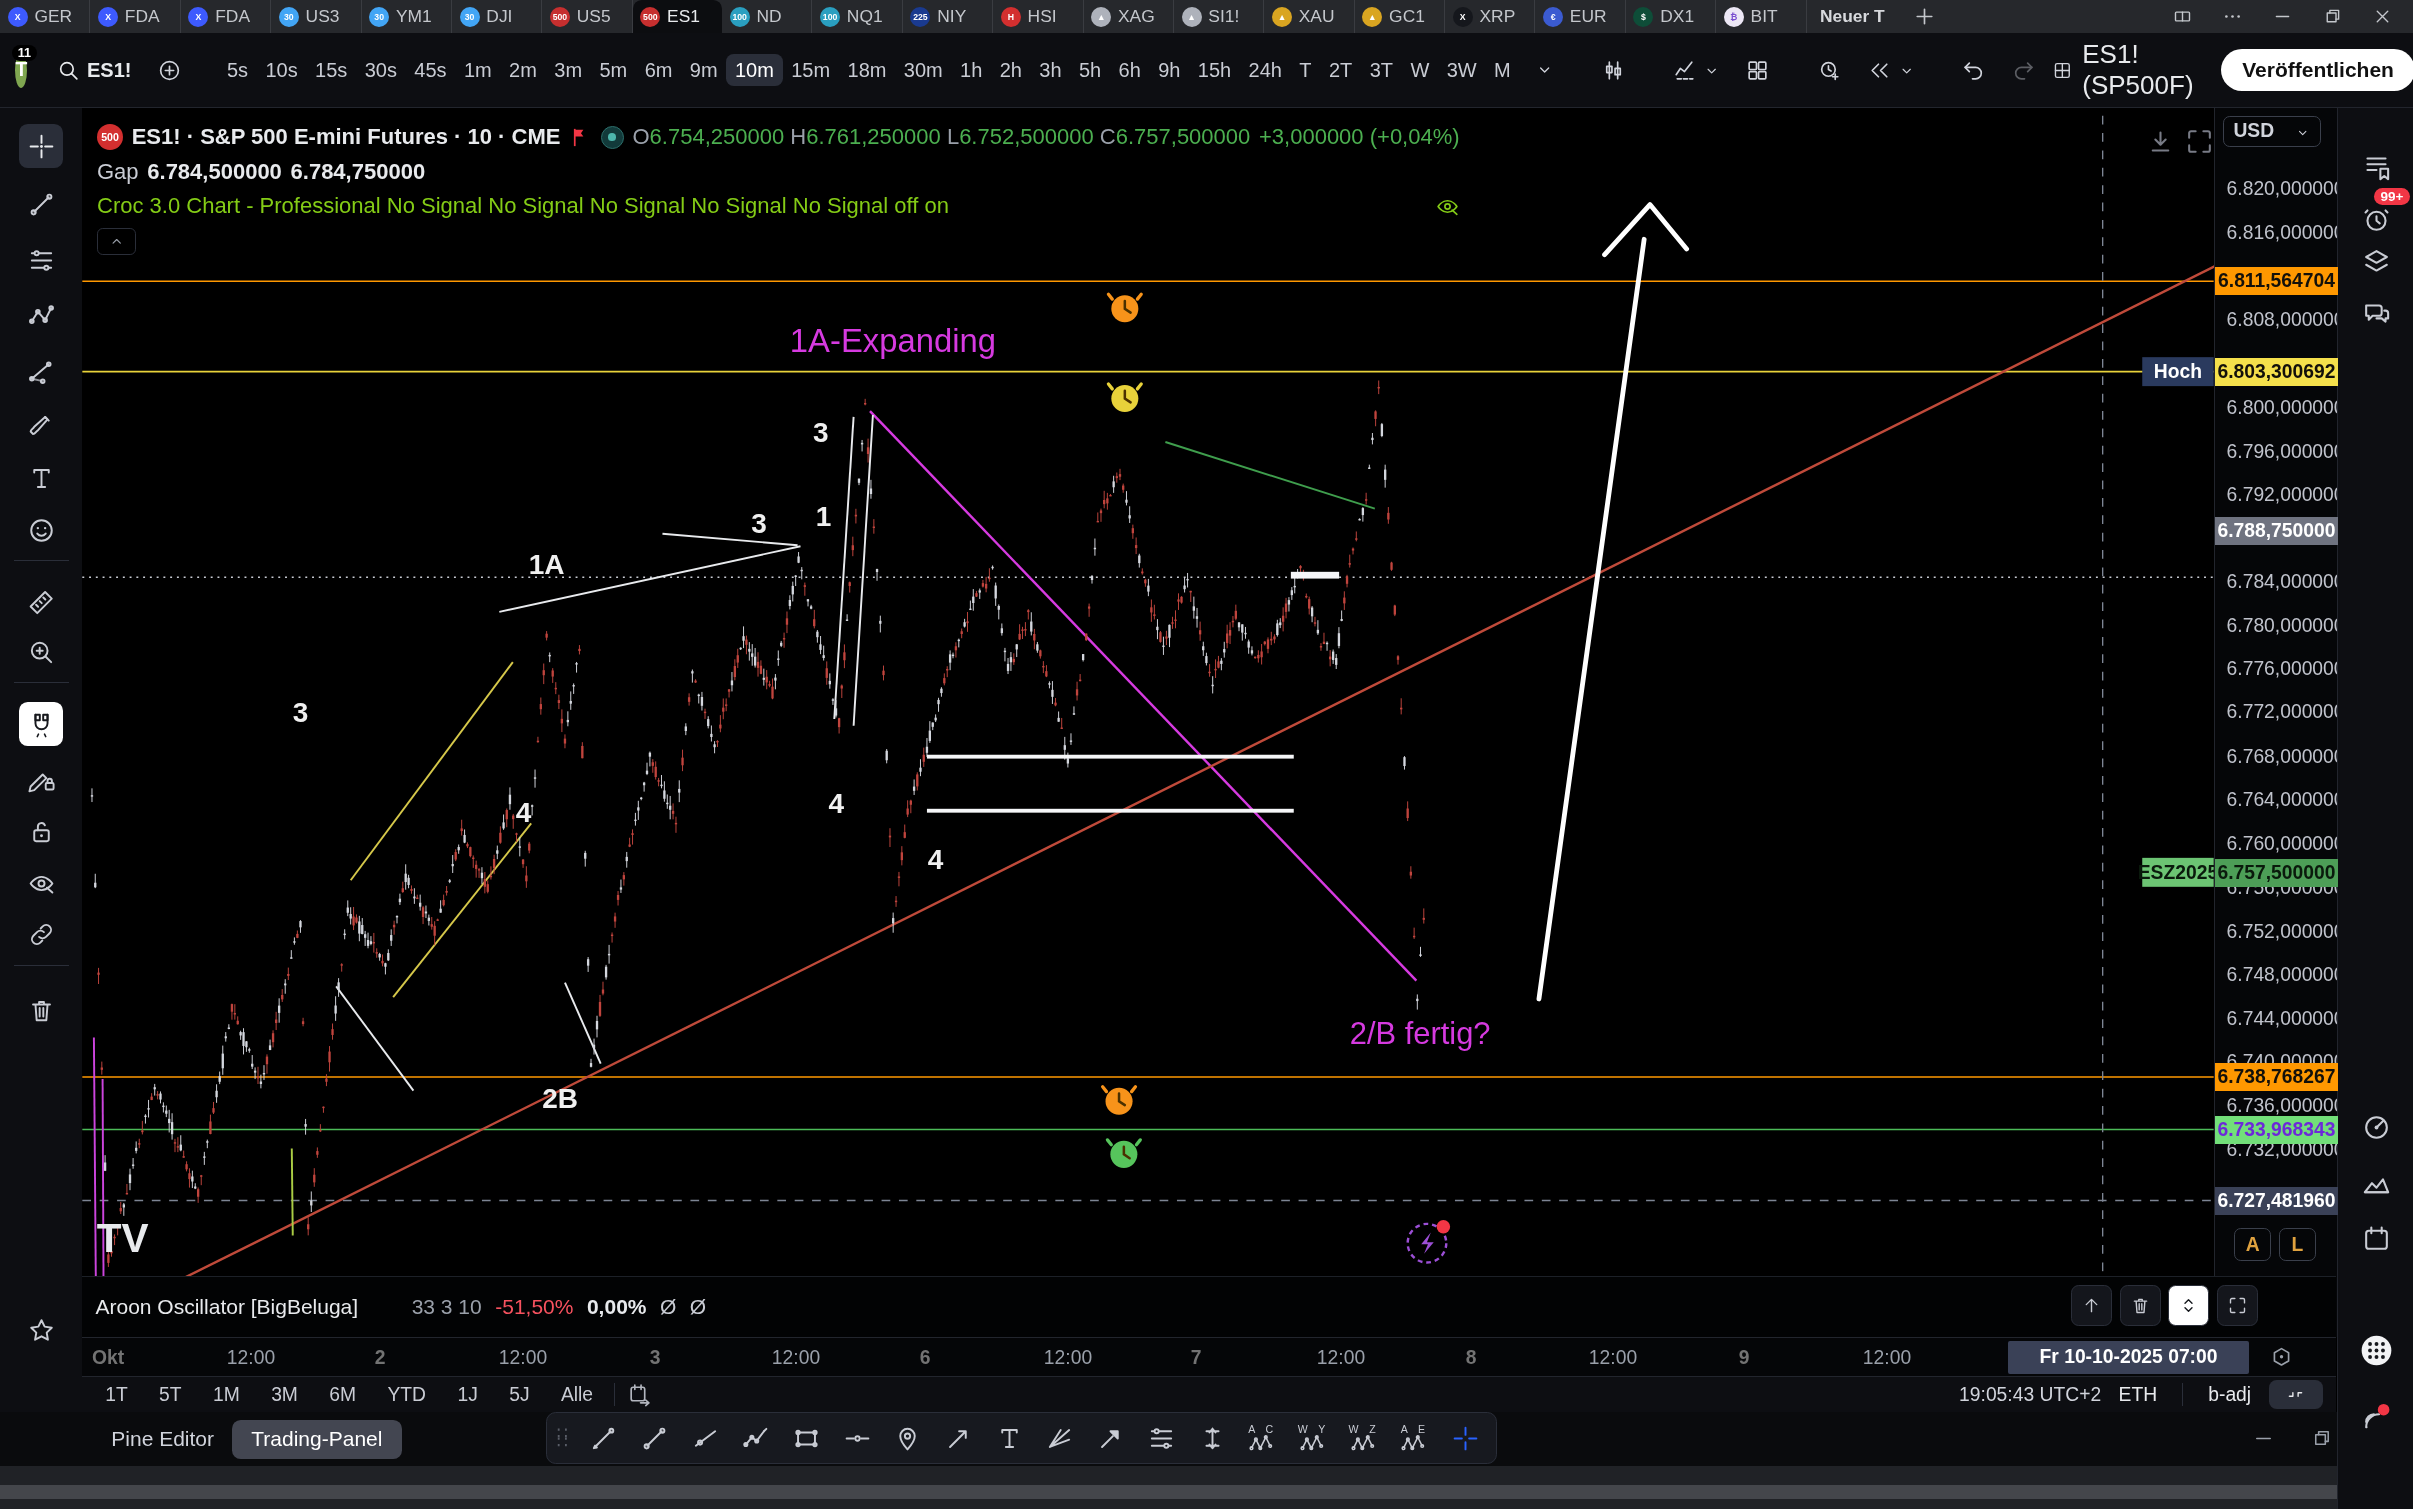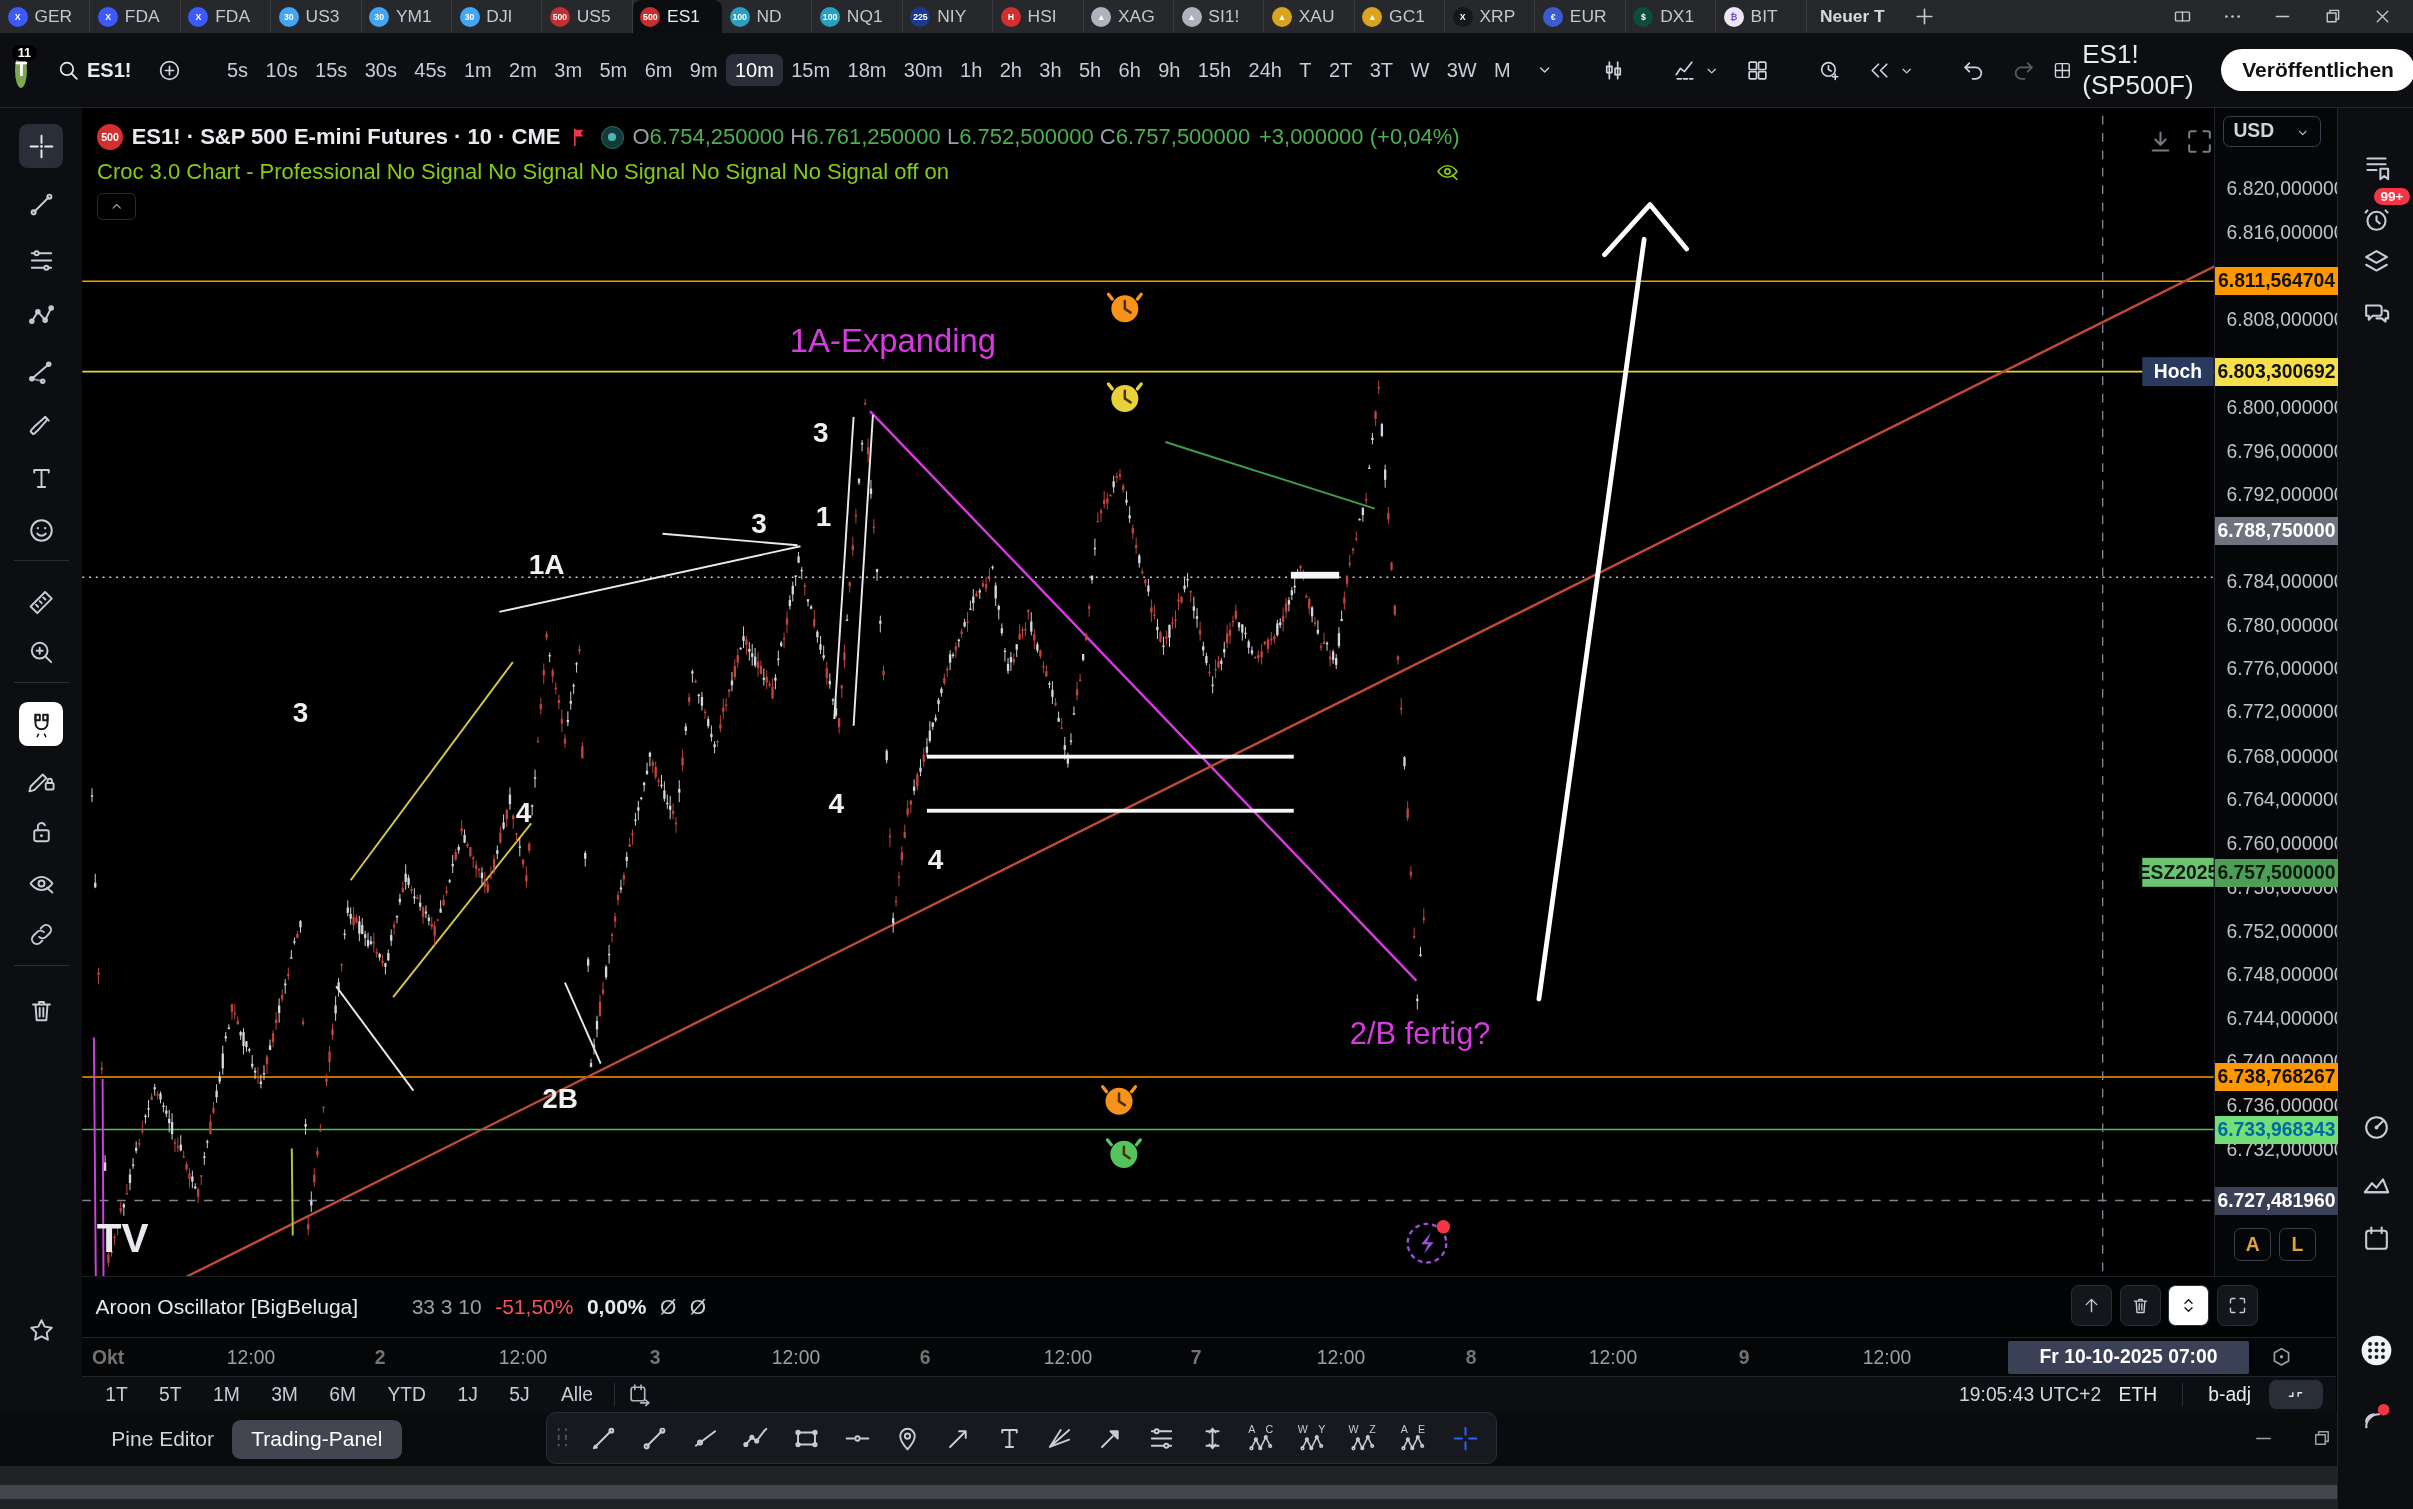--- a/index.html
+++ b/index.html
@@ -1427,20 +1427,25 @@
     <span class="ic" style="width:23px;height:23px;"><svg viewBox="0 0 24 24">
           <path d="M6 3v18" stroke="#f23645" stroke-width="1.8"></path>
           <path d="M6 4h9l-2.5 3.5L15 11H6z" fill="#f23645"></path>
         </svg></span>
     <span class="tealdot">
         <i></i>
       </span>
     <span class="ohlc" id="ohlc"><span class="k">O</span><span class="v">6.754,250000</span> <span class="k">H</span><span class="v">6.761,250000</span> <span class="k">L</span><span class="v">6.752,500000</span> <span class="k">C</span><span class="v">6.757,500000</span> </span>
     <span style="color:#4caf50;">+3,000000 (+0,04%)</span>
   </div>
+  <div class="lrow gaprow">
+    <span style="color:#c9ccd4;font-weight:normal;">Gap</span>
+    <span>6.784,500000</span>
+    <span>6.784,750000</span>
+  </div>
   <div class="lrow crocrow">
     <span>Croc 3.0 Chart - Professional No Signal No Signal No Signal No Signal No Signal off on</span>
     <span class="ic" style="width:25px;height:25px;"><svg viewBox="0 0 24 24" fill="none" stroke="currentColor" stroke-width="1.6" stroke-linecap="round" stroke-linejoin="round">
           <path d="M3 12s3.5-5.5 9-5.5S21 12 21 12s-3.5 5.5-9 5.5S3 12 3 12z"></path>
           <circle cx="12" cy="12" r="2.5"></circle>
           <path d="M16.5 15.5l4.5 4"></path>
         </svg></span>
   </div>
   <div class="lrow">
       <div class="collapsebox">
@@ -1486,21 +1491,21 @@
       <div class="ptick" style="top: 954px;">6.740,000000</div>
       <div class="ptick" style="top: 998px;">6.736,000000</div>
       <div class="ptick" style="top: 1042px;">6.732,000000</div>
     </div>
   <div id="plabels">
       <div class="plabel" style="top: 173px; background: rgb(255, 152, 0); color: rgb(19, 16, 10);">6.811,564704</div>
       <div class="plabel" style="top: 264px; background: rgb(245, 224, 75); color: rgb(19, 16, 10);">6.803,300692</div>
       <div class="plabel" style="top: 423px; background: rgb(111, 115, 128); color: rgb(255, 255, 255);">6.788,750000</div>
       <div class="plabel" style="top: 765px; background: rgb(77, 158, 87); color: rgb(10, 26, 12);">6.757,500000</div>
       <div class="plabel" style="top: 969px; background: rgb(255, 152, 0); color: rgb(19, 16, 10);">6.738,768267</div>
-      <div class="plabel" style="top: 1022px; background: rgb(114, 223, 121); color: #0369a1;">6.733,968343</div>
+      <div class="plabel" style="top: 1022px; background: rgb(114, 223, 121); color: #6d28d9;">6.733,968343</div>
       <div class="plabel" style="top: 1093px; background: rgb(58, 65, 87); color: rgb(255, 255, 255);">6.727,481960</div>
     </div>
   <div class="albtns" style="top:1120px;" id="albtns">
       <div class="albtn">A</div>
       <div class="albtn">L</div>
     </div>
 </div>
 
 <div id="oscrow" class="abs">
   <span style="color:#e8eaed;">Aroon Oscillator [BigBeluga]</span>

